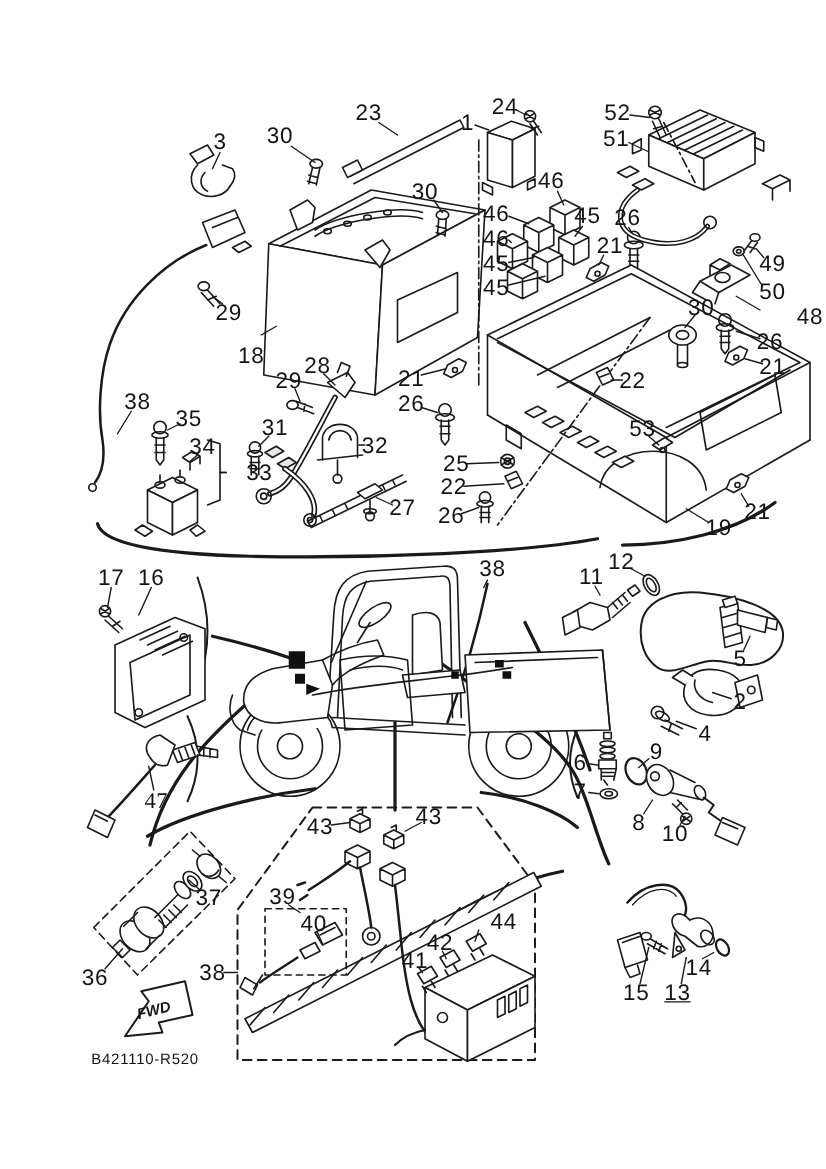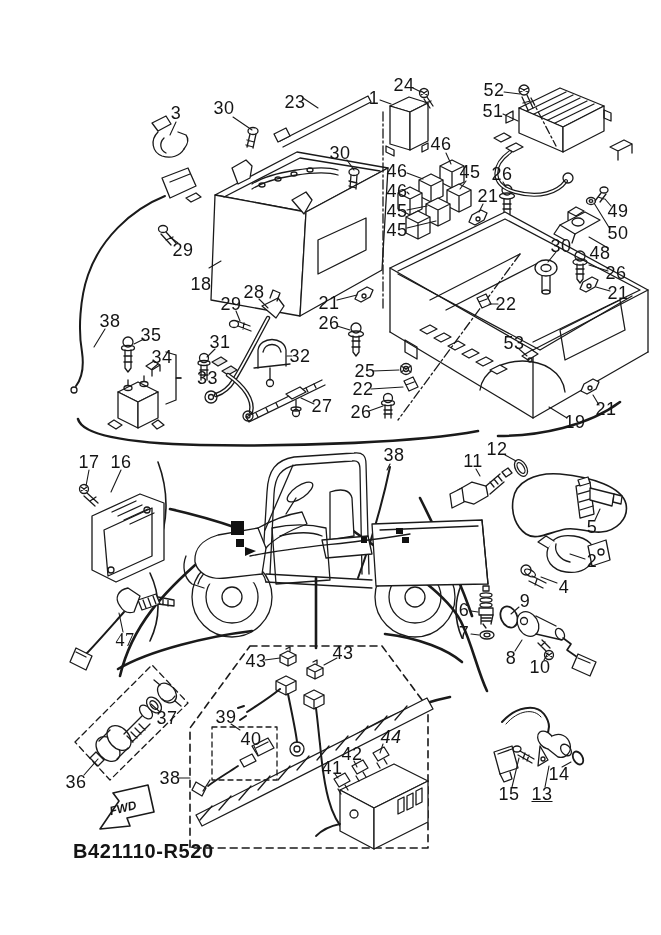--- a/index.html
+++ b/index.html
@@ -2,21 +2,21 @@
 <html><head>
 <meta charset="utf-8">
 <style>
   html,body{margin:0;padding:0;background:#fff;}
   #page{position:relative;width:661px;height:935px;background:#fff;overflow:hidden;
         font-family:"Liberation Sans",sans-serif;}
   #art{position:absolute;left:0;top:0;}
   #labels{position:absolute;left:0;top:0;width:661px;height:935px;pointer-events:none;}
   .part-label{position:absolute;transform:translate(-50%,-50%);font-size:18px;line-height:1;
               color:#141414;letter-spacing:.5px;white-space:nowrap;}
-  .code-label{position:absolute;left:73px;top:840px;font-size:20px;letter-spacing:.6px;color:#141414;font-weight:bold;}
+  .code-label{position:absolute;left:73px;top:840px;font-size:12px;letter-spacing:.6px;color:#141414;}
   svg *{vector-effect:non-scaling-stroke;}
 </style>
 </head>
 <body>
 
 <div id="page">
 
 <svg id="art" width="661" height="935" viewBox="0 0 661 935">
   <g stroke="#1a1a1a" stroke-width="1.3" fill="none" stroke-linecap="round" stroke-linejoin="round">
 
@@ -553,37 +553,37 @@
           <line x1="562" y1="767" x2="571" y2="762"></line>
           <line x1="512" y1="787" x2="519" y2="758"></line>
           <line x1="545" y1="787" x2="549" y2="766"></line>
         </g>
   </g>
 </svg>
 
 <div id="labels">
       <div class="part-label" style="left: 176px; top: 113px;">3</div>
       <div class="part-label" style="left: 224px; top: 108px;">30</div>
-      <div class="part-label" style="left: 295px; top: 90px; margin-top: 12px;">23</div>
+      <div class="part-label" style="left: 295px; top: 90px;">23</div>
       <div class="part-label" style="left: 374px; top: 98px;">1</div>
       <div class="part-label" style="left: 404px; top: 85px;">24</div>
       <div class="part-label" style="left: 494px; top: 90px;">52</div>
       <div class="part-label" style="left: 493px; top: 111px;">51</div>
       <div class="part-label" style="left: 441px; top: 144px;">46</div>
       <div class="part-label" style="left: 397px; top: 171px;">46</div>
       <div class="part-label" style="left: 470px; top: 172px;">45</div>
       <div class="part-label" style="left: 397px; top: 191px;">46</div>
       <div class="part-label" style="left: 488px; top: 196px;">21</div>
       <div class="part-label" style="left: 397px; top: 211px;">45</div>
       <div class="part-label" style="left: 397px; top: 230px;">45</div>
       <div class="part-label" style="left: 502px; top: 174px;">26</div>
       <div class="part-label" style="left: 340px; top: 153px;">30</div>
       <div class="part-label" style="left: 618px; top: 211px;">49</div>
       <div class="part-label" style="left: 618px; top: 233px; text-align: right;">50</div>
-      <div class="part-label" style="left: 600px; top: 253px; text-align: center;">48</div>
+      <div class="part-label" style="left: 648px; top: 253px; text-align: center;">48</div>
       <div class="part-label" style="left: 561px; top: 246px;">30</div>
       <div class="part-label" style="left: 616px; top: 273px;">26</div>
       <div class="part-label" style="left: 618px; top: 293px;">21</div>
       <div class="part-label" style="left: 183px; top: 250px;">29</div>
       <div class="part-label" style="left: 201px; top: 284px;">18</div>
       <div class="part-label" style="left: 254px; top: 292px;">28</div>
       <div class="part-label" style="left: 231px; top: 304px;">29</div>
       <div class="part-label" style="left: 110px; top: 321px;">38</div>
       <div class="part-label" style="left: 151px; top: 335px;">35</div>
       <div class="part-label" style="left: 162px; top: 357px;">34</div>
@@ -614,21 +614,21 @@
       <div class="part-label" style="left: 511px; top: 658px;">8</div>
       <div class="part-label" style="left: 540px; top: 667px;">10</div>
       <div class="part-label" style="left: 125px; top: 640px; font-family: Liberation Serif, serif;">47</div>
       <div class="part-label" style="left: 167px; top: 718px;">37</div>
       <div class="part-label" style="left: 76px; top: 782px;">36</div>
       <div class="part-label" style="left: 226px; top: 717px;">39</div>
       <div class="part-label" style="left: 251px; top: 739px;">40</div>
       <div class="part-label" style="left: 170px; top: 778px;">38</div>
       <div class="part-label" style="left: 256px; top: 661px;">43</div>
       <div class="part-label" style="left: 343px; top: 653px;">43</div>
-      <div class="part-label" style="left: 391px; top: 737px; font-style: italic;">44</div>
+      <div class="part-label" style="left: 403px; top: 737px;">44</div>
       <div class="part-label" style="left: 352px; top: 754px;">42</div>
       <div class="part-label" style="left: 332px; top: 768px;">41</div>
       <div class="part-label" style="left: 559px; top: 774px;">14</div>
       <div class="part-label" style="left: 509px; top: 794px;">15</div>
       <div class="part-label" style="left: 542px; top: 794px; text-decoration: underline;">13</div>
     </div>
 
 <div class="code-label">B421110-R520</div>
 
 </div>

